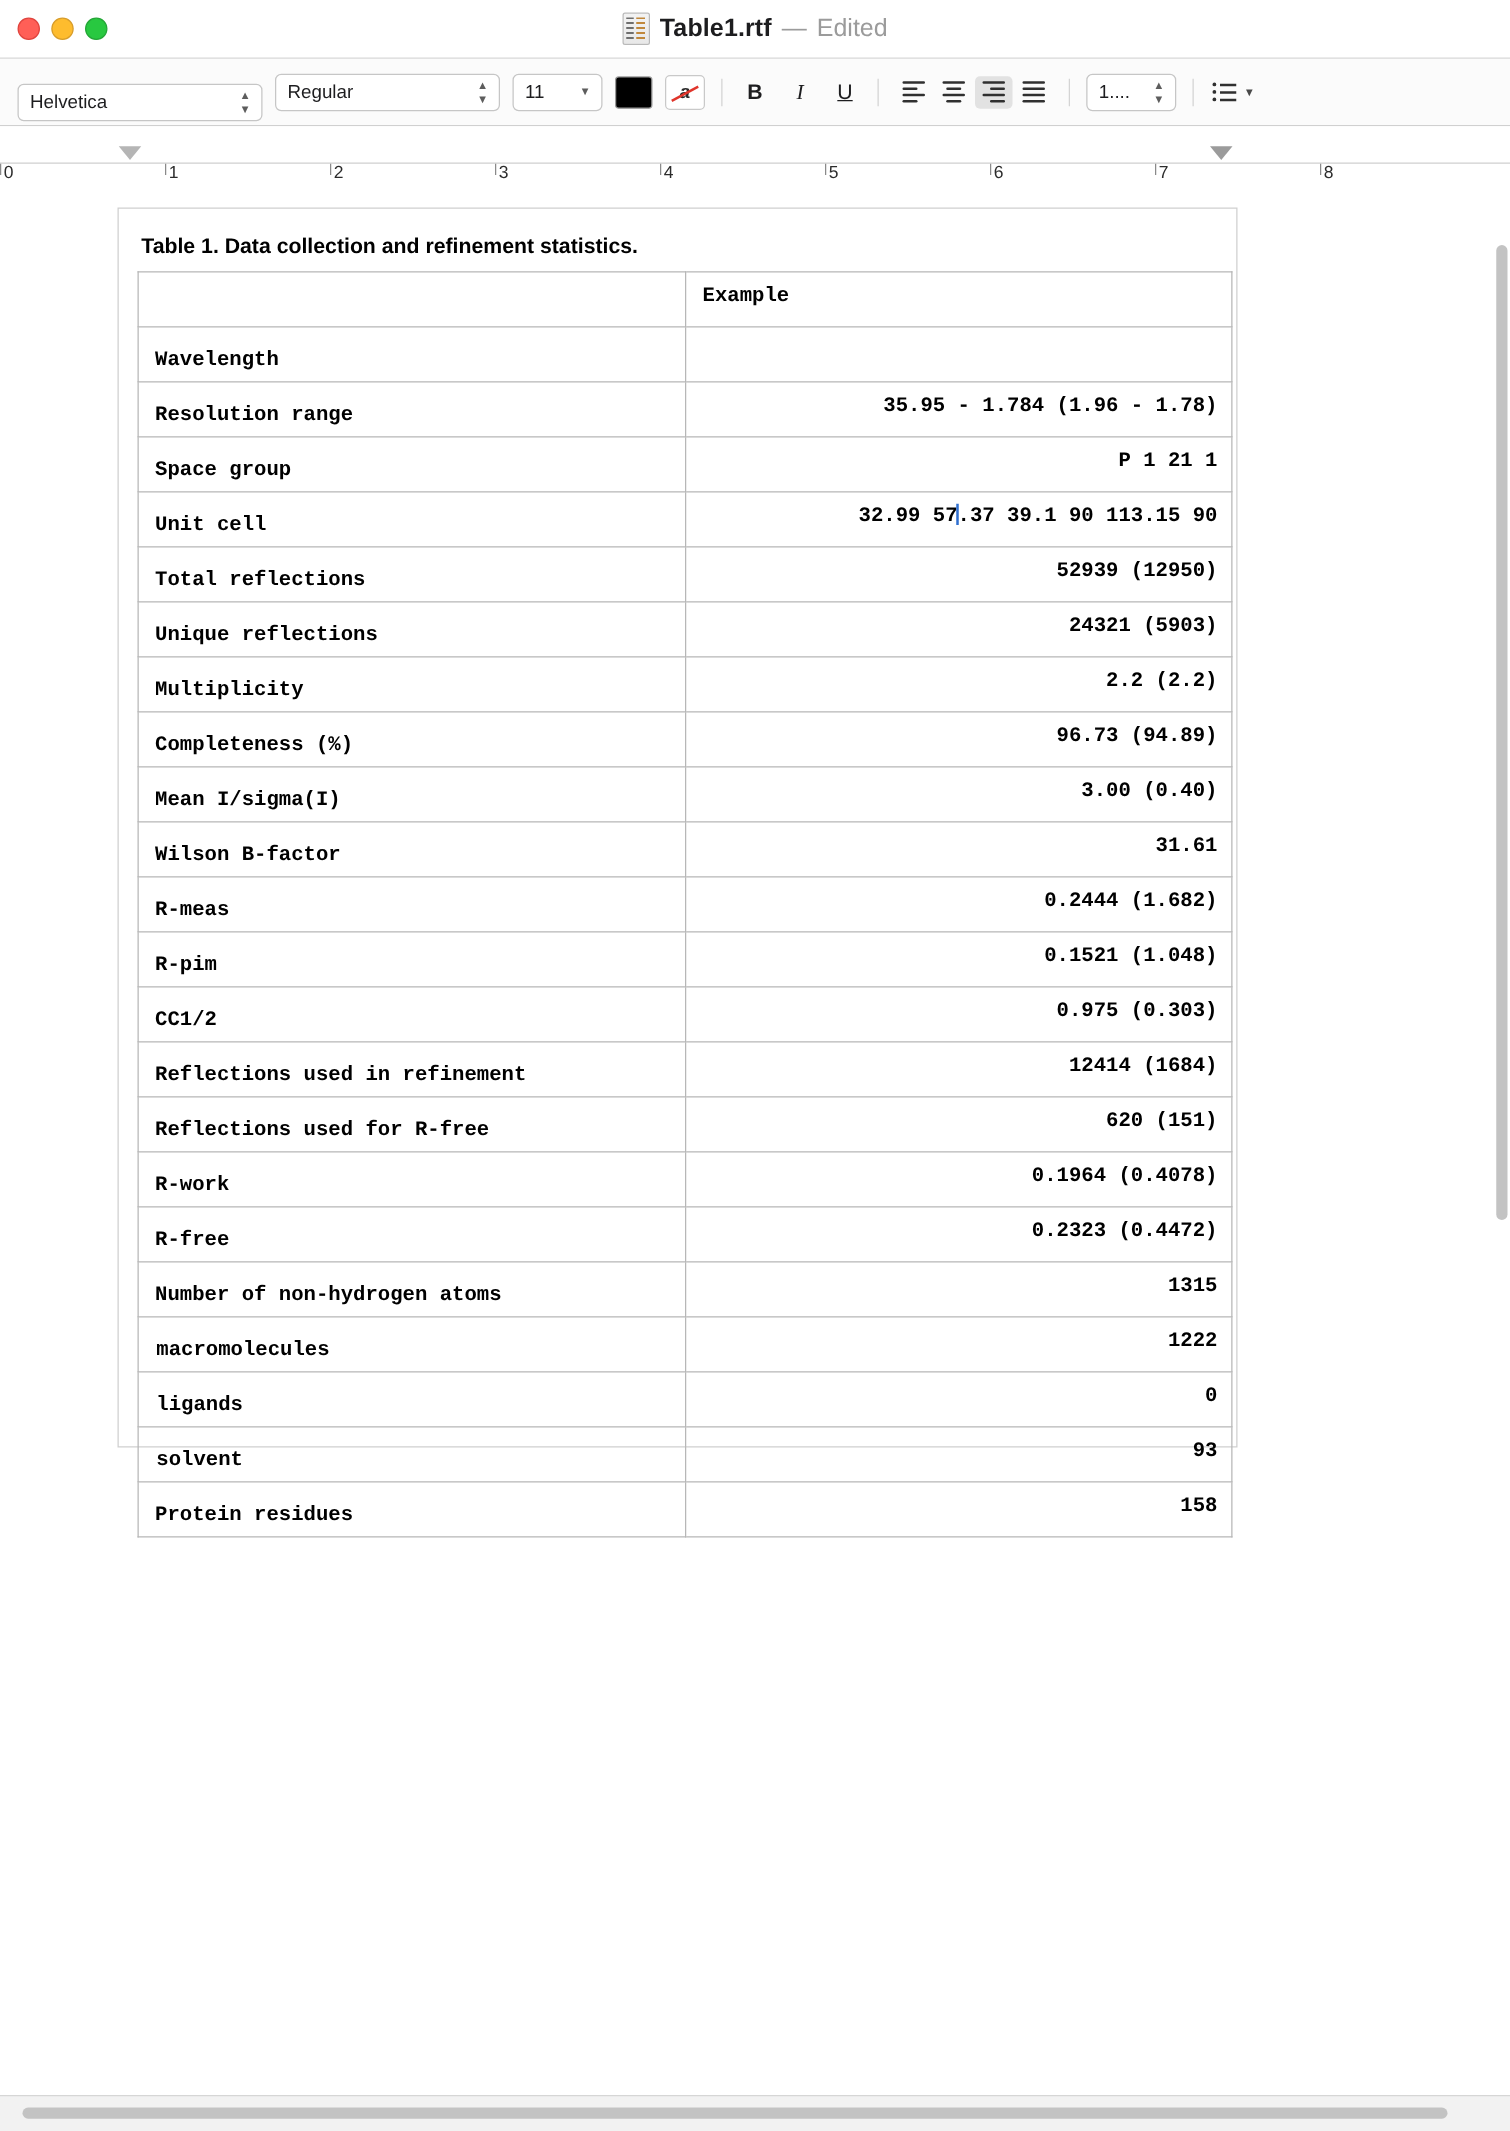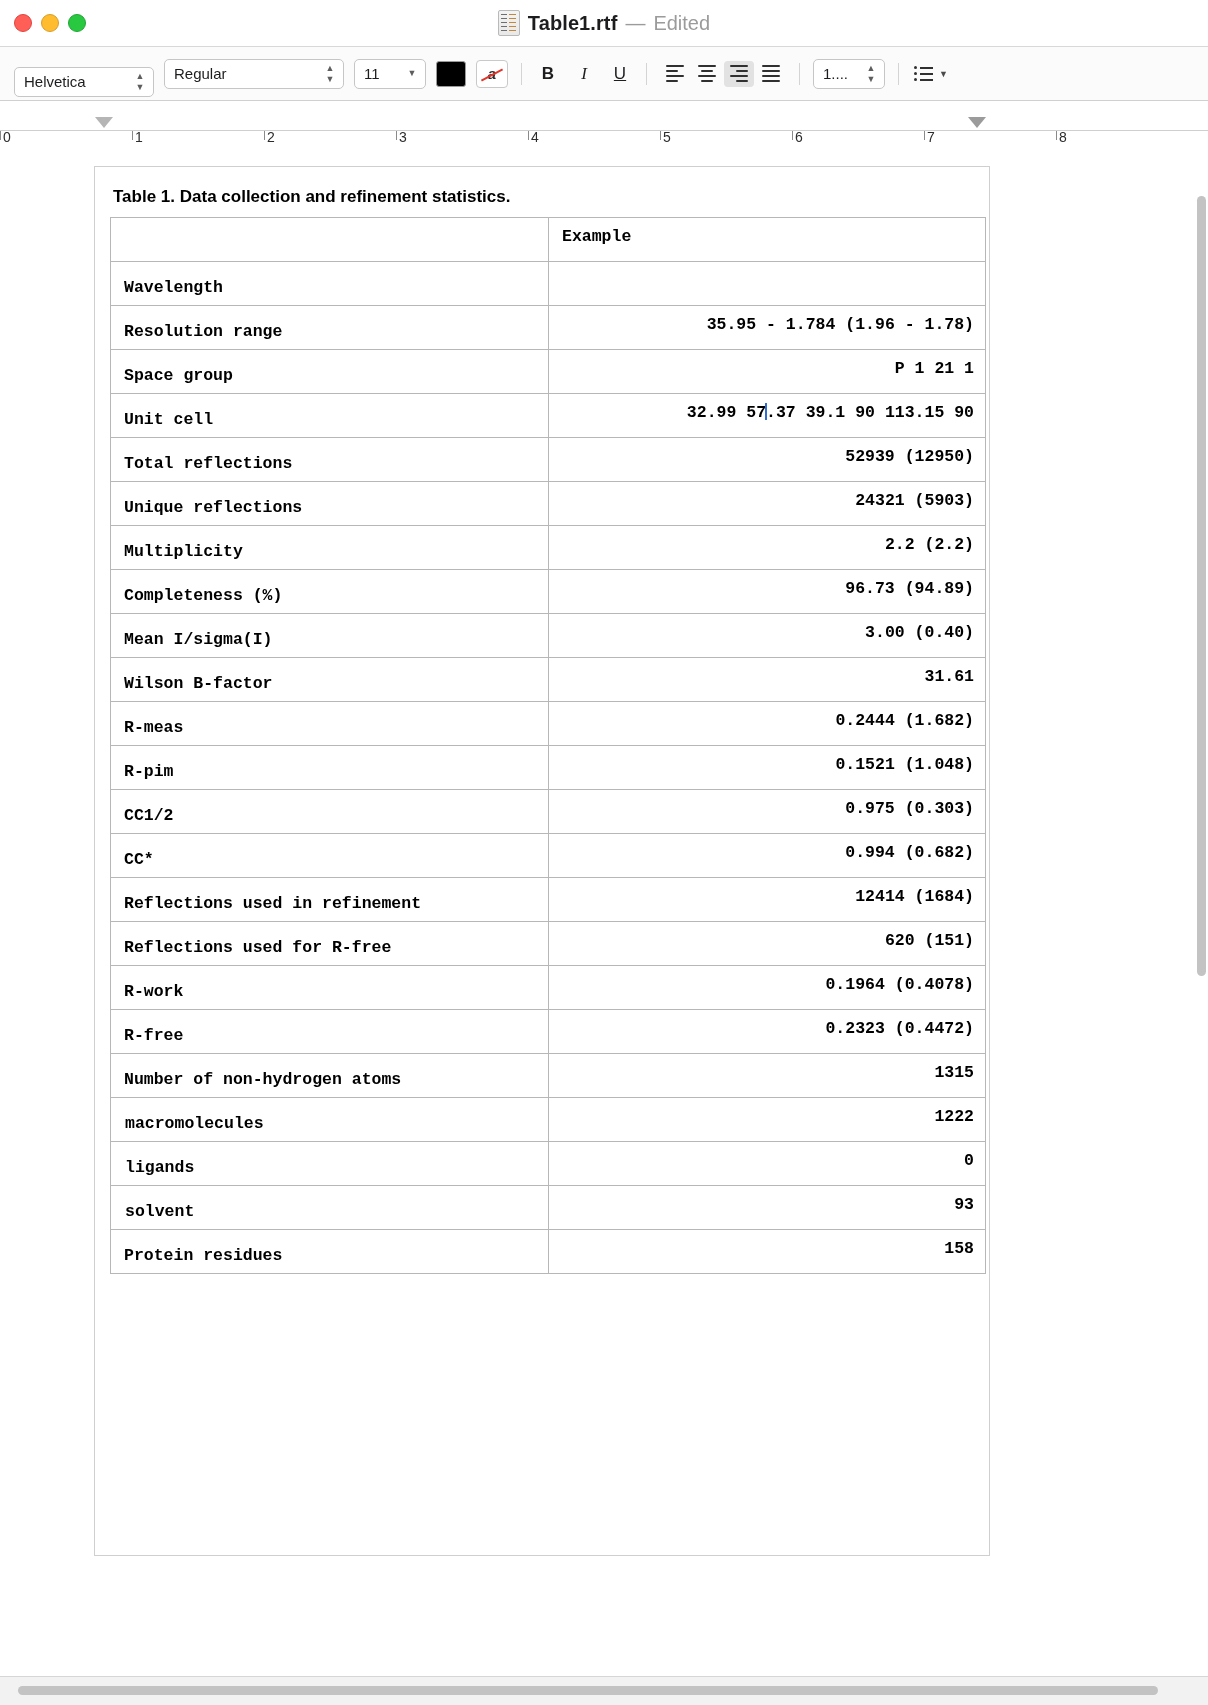--- a/index.html
+++ b/index.html
@@ -113,21 +113,21 @@
     text-align: center;
     font-size: 9px;
     line-height: 9px;
     color: #5d5d5d;
     display: flex;
     flex-direction: column;
     align-items: center;
     justify-content: center;
     gap: 2px;
   }
-  .font-select { width: 140px; margin-top: 16px; }
+  .font-select { width: 196px; margin-top: 16px; }
   .style-select { width: 180px; }
   .size-select { width: 72px; gap: 11px; }
   .list-select { width: 72px; }
 
   .color-swatch {
     width: 28px; height: 24px;
     background: #000000;
     border: 1px solid #9a9a9a;
     border-radius: 3px;
   }
@@ -253,21 +253,21 @@
     top: 152px;
     bottom: 30px;
     background: #ffffff;
     overflow: hidden;
   }
   .page {
     position: absolute;
     left: 94px;
     top: 14px;
     width: 896px;
-    height: 1390px;
+    height: 992px;
     background: #ffffff;
     border: 1px solid #cfcfcf;
     box-sizing: border-box;
     padding: 14px 12px 0 12px;
   }
   .table-caption {
     font-size: 17px;
     font-weight: bold;
     color: #000;
     margin: 6px 0 10px 6px;
@@ -535,24 +535,20 @@
           </tr>
           <tr>
             <td class="label">R-pim</td>
             <td class="value">0.1521 (1.048)</td>
           </tr>
           <tr>
             <td class="label">CC1/2</td>
             <td class="value">0.975 (0.303)</td>
           </tr>
           <tr>
-            <td class="label">CC*</td>
-            <td class="value">0.994 (0.682)</td>
-          </tr>
-          <tr>
             <td class="label">Reflections used in refinement</td>
             <td class="value">12414 (1684)</td>
           </tr>
           <tr>
             <td class="label">Reflections used for R-free</td>
             <td class="value">620 (151)</td>
           </tr>
           <tr>
             <td class="label">R-work</td>
             <td class="value">0.1964 (0.4078)</td>

